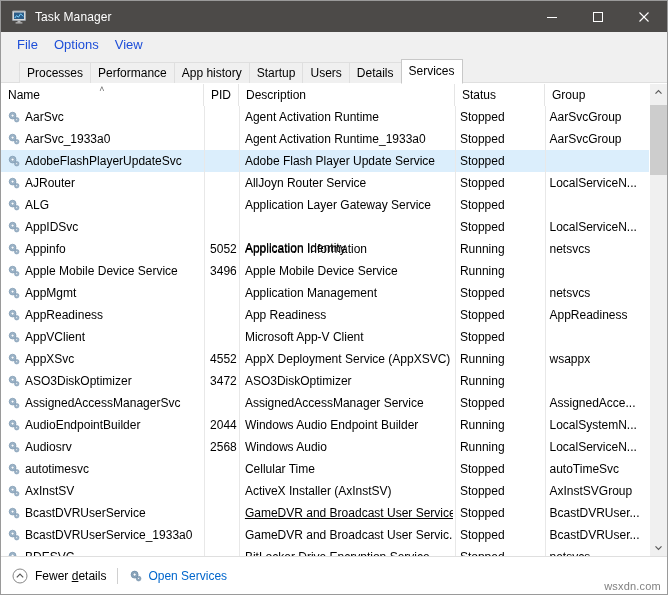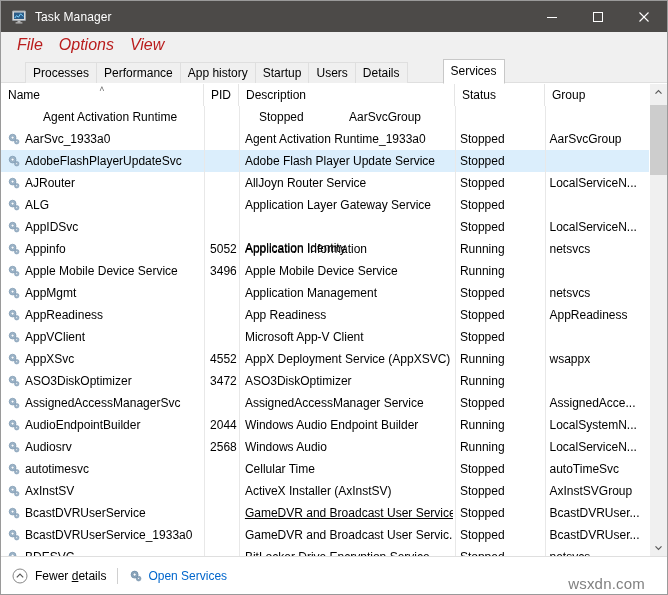--- a/index.html
+++ b/index.html
@@ -62,35 +62,34 @@
   #menubar {
     height: 25px;
     background: #f0f0f0;
     display: flex;
     align-items: center;
     flex: none;
     padding-left: 8px;
     border-bottom: 1px solid #f0f0f0;
   }
   .menu-item {
-    font-size: 16px;
-    color: #b91c1c;
+    font-size: 13px;
+    color: #1d4ed8;
     padding: 3px 8px;
     cursor: default;
-    font-style: italic;
   }
 
   
   #tabstrip {
     height: 25px;
     background: #f0f0f0;
     display: flex;
     align-items: flex-end;
     flex: none;
-    padding-left: 24px;
+    padding-left: 18px;
     position: relative;
   }
   #tabstrip::after {
     content: "";
     position: absolute;
     left: 0; right: 0; bottom: 0;
     height: 1px;
     background: #dfdfdf;
   }
   .tab {
@@ -109,21 +108,20 @@
     white-space: nowrap;
   }
   .tab.selected {
     background: #ffffff;
     border: 1px solid #c8c8c8;
     border-bottom: 1px solid #ffffff;
     height: 23px;
     line-height: 23px;
     z-index: 3;
     margin-bottom: -1px;
-    margin-left: 36px;
   }
 
   
   #content {
     flex: 1;
     position: relative;
     background: #ffffff;
     overflow: hidden;
     display: flex;
     flex-direction: column;
@@ -284,23 +282,23 @@
     display: flex;
     align-items: center;
     font-size: 12px;
     color: #0066cc;
     cursor: pointer;
   }
   #statusbar .open-services .svc-icon { margin-right: 5px; }
 
   #watermark {
     position: absolute;
-    right: 22px;
+    right: 6px;
     bottom: 2px;
-    font-size: 15px;
+    font-size: 11px;
     color: #808080;
     letter-spacing: 0.2px;
   }
   .u { text-decoration: underline; }
 </style>
 </head>
 <body>
 
 <div id="window">
 
@@ -363,20 +361,29 @@
             <div class="hcell" style="width: 98px;"><span>Group</span></div>
           </div>
         <div id="rows">
           <div id="col-lines">
               <span style="left: 203px;"></span>
               <span style="left: 238px;"></span>
               <span style="left: 454px;"></span>
               <span style="left: 544px;"></span>
             </div>
         <div class="row">
+              <div class="cell c-name" style="width: 203px;">
+                <svg class="svc-icon" viewBox="0 0 14 14">
+                  <circle cx="5.6" cy="5.6" r="3.4" fill="#9fb6c9" stroke="#6d8ba6" stroke-width="0.6"></circle>
+                  <circle cx="5.6" cy="5.6" r="1.4" fill="#ffffff" stroke="#6d8ba6" stroke-width="0.5"></circle>
+                  <circle cx="9.7" cy="9.7" r="2.3" fill="#9fb6c9" stroke="#6d8ba6" stroke-width="0.5"></circle>
+                  <circle cx="9.7" cy="9.7" r="0.95" fill="#ffffff" stroke="#6d8ba6" stroke-width="0.5"></circle>
+                </svg>
+                <span>AarSvc</span>
+              </div>
               <div class="cell c-pid" style="width: 35px;"><span></span></div>
               <div class="cell c-description" style="width: 216px;"><span>Agent Activation Runtime</span></div>
               <div class="cell c-status" style="width: 90px;"><span>Stopped</span></div>
               <div class="cell c-group" style="width: 107px;"><span>AarSvcGroup</span></div>
             </div>
             <div class="row">
               <div class="cell c-name" style="width: 203px;">
                 <svg class="svc-icon" viewBox="0 0 14 14">
                   <circle cx="5.6" cy="5.6" r="3.4" fill="#9fb6c9" stroke="#6d8ba6" stroke-width="0.6"></circle>
                   <circle cx="5.6" cy="5.6" r="1.4" fill="#ffffff" stroke="#6d8ba6" stroke-width="0.5"></circle>

